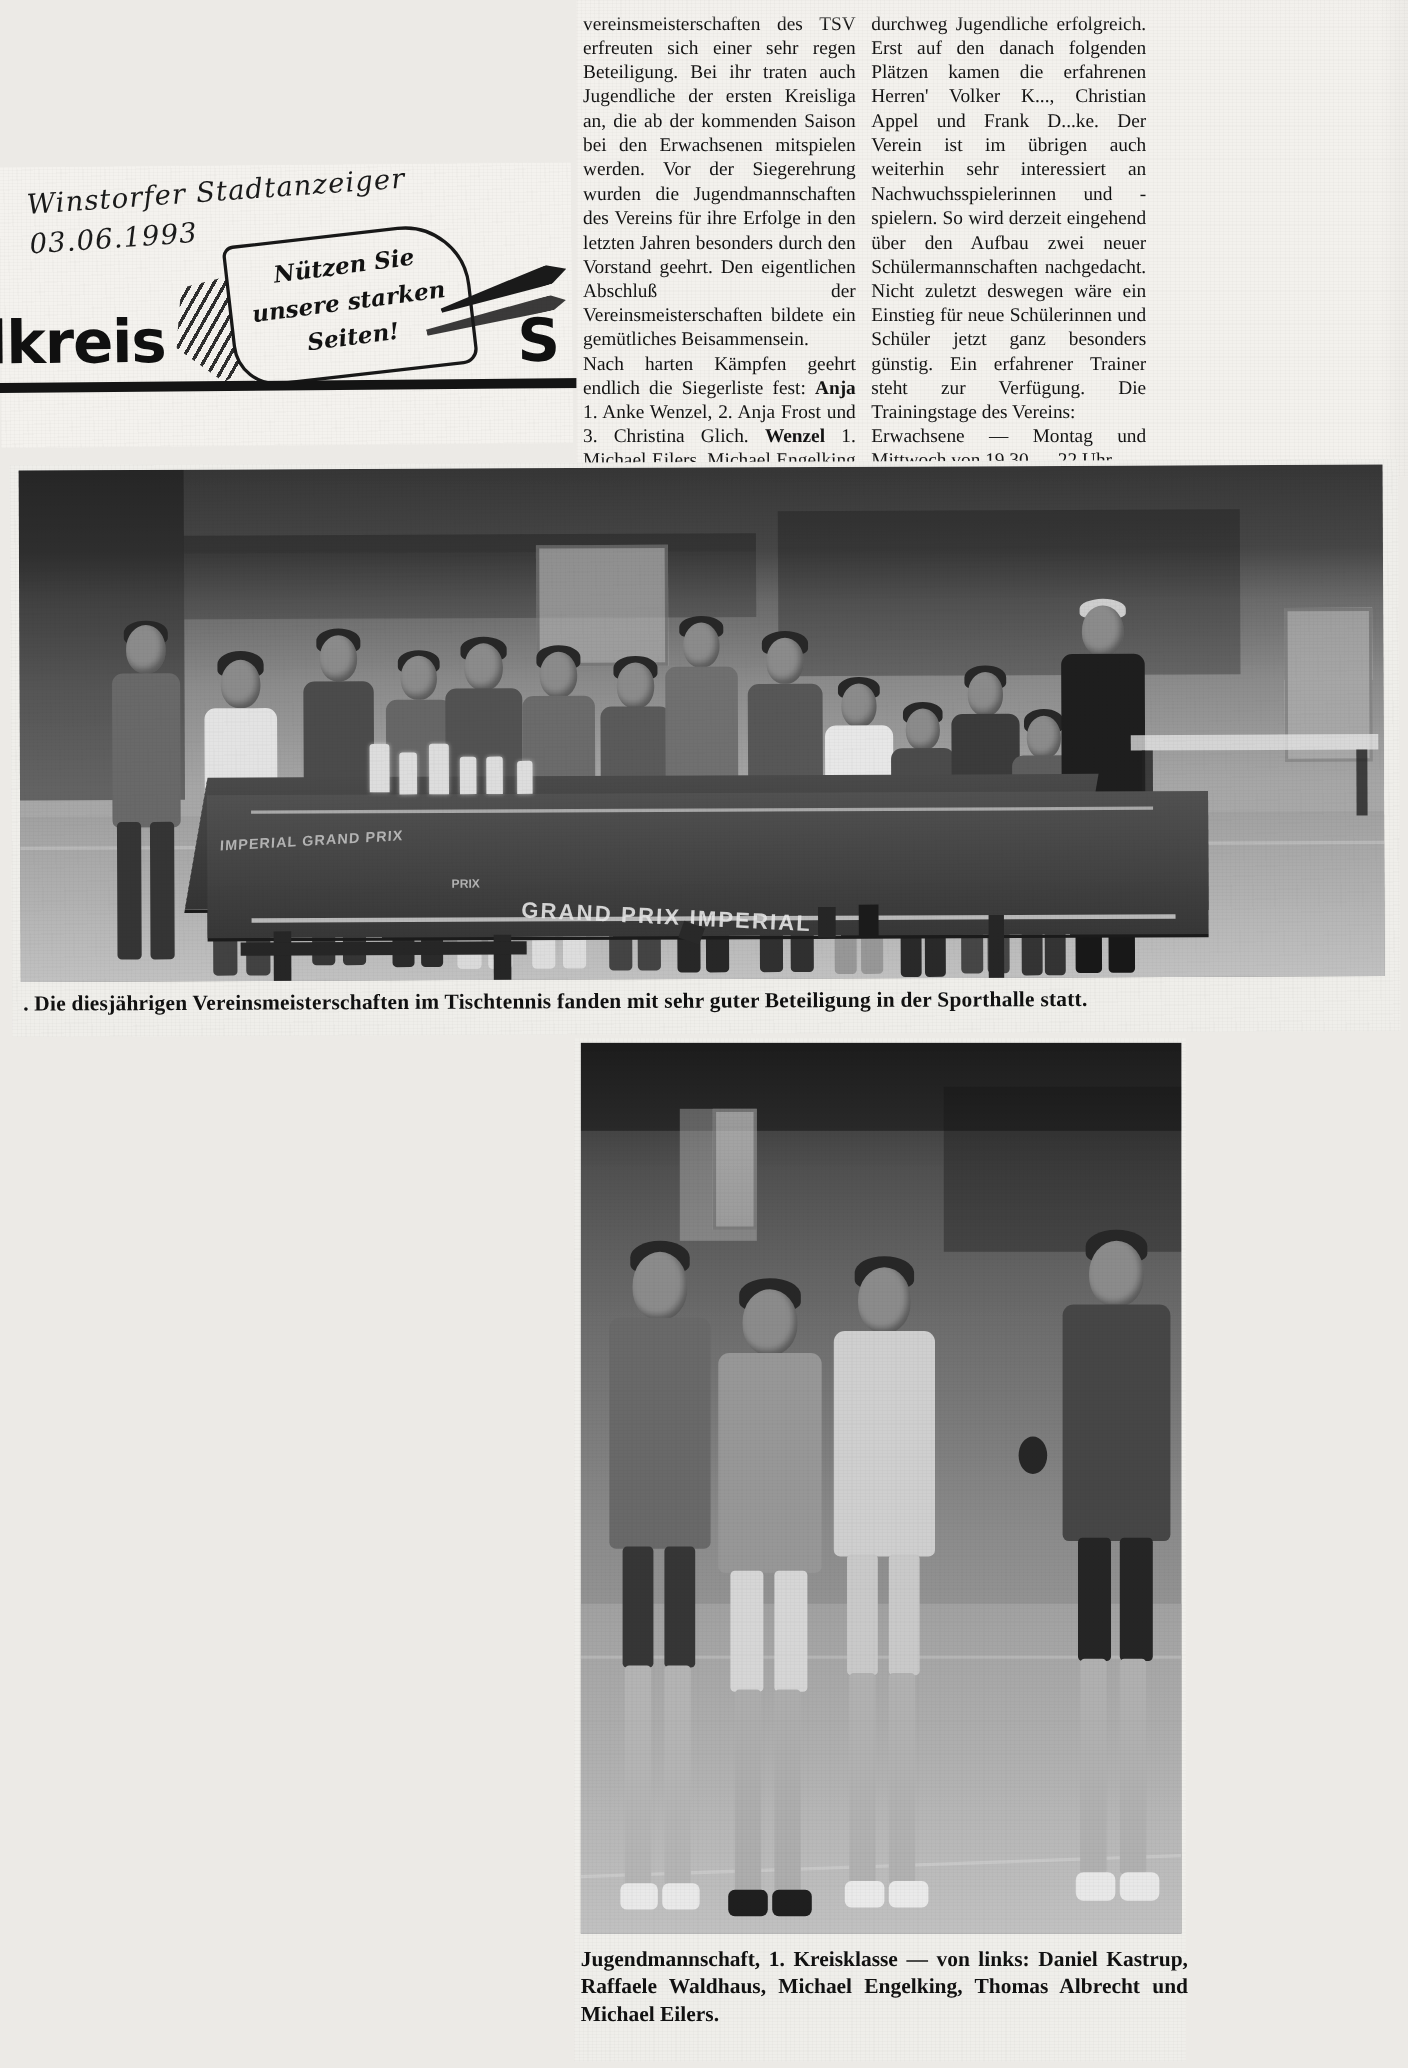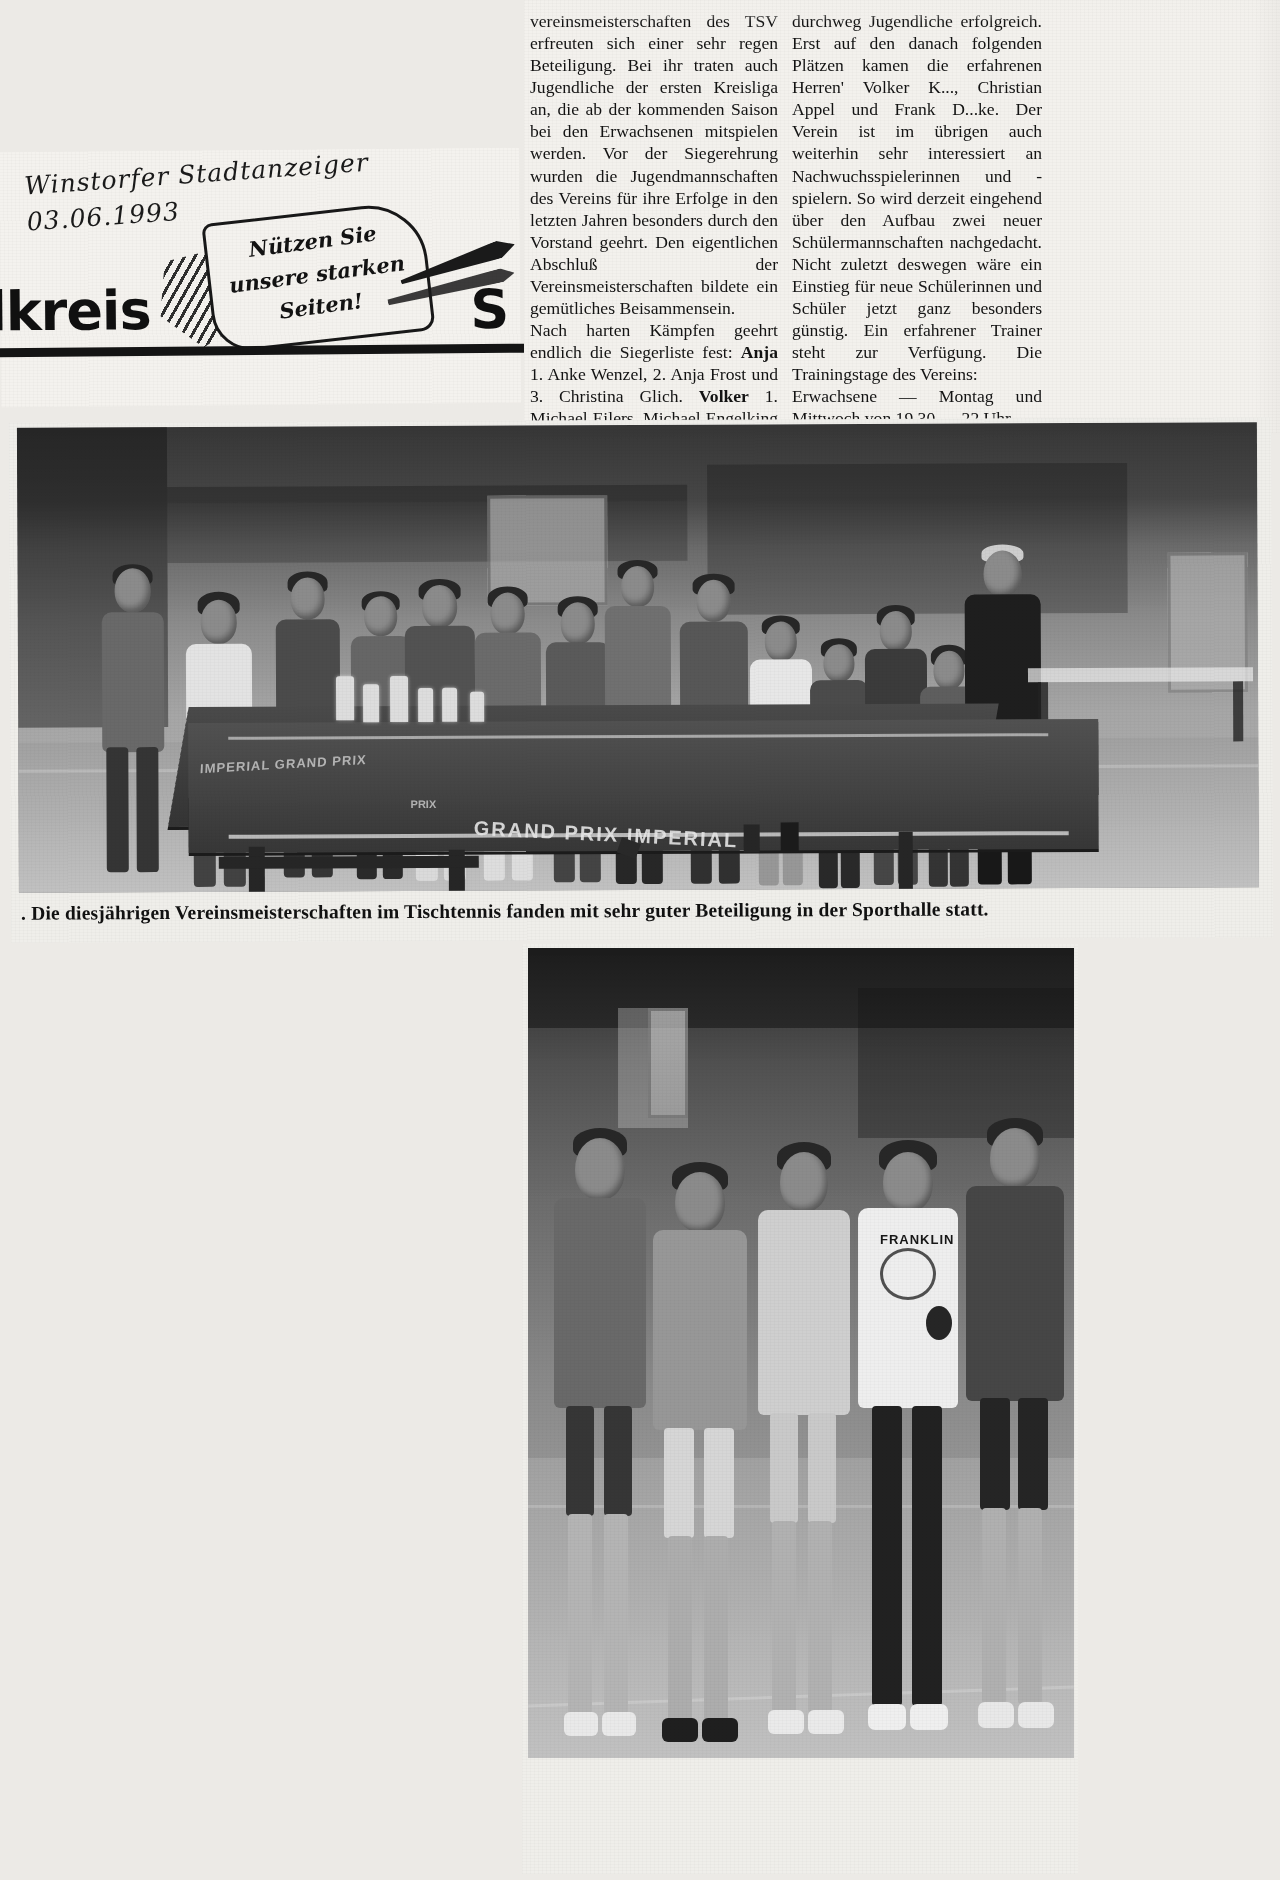--- a/index.html
+++ b/index.html
@@ -355,21 +355,21 @@
   <div class="grain"></div>
 </div>
 
 <div class="paper" id="columns">
   <div class="col" id="col1">
     <p>vereinsmeisterschaften des TSV erfreuten sich einer sehr regen Beteiligung. Bei ihr traten auch Jugendliche der ersten Kreisliga an, die ab der kommenden Saison bei den Erwachsenen mitspielen werden. Vor der Siegerehrung wurden die Jugendmannschaften des Vereins für ihre Erfolge in den letzten Jahren besonders durch den Vorstand geehrt. Den eigentlichen Abschluß der Vereinsmeisterschaften bildete ein gemütliches Beisammensein.</p>
     <p>
       <span>Nach harten Kämpfen geehrt endlich die Siegerliste fest:</span>
       <span class="b">Anja</span>
       <span>1. Anke Wenzel, 2. Anja Frost und 3. Christina Glich.</span>
-      <span class="b">Volker</span>
+      <span class="b">Wenzel</span>
       <span>1. Michael Eilers, Michael Engelking und 3. Thomas Albrecht.</span>
     </p>
   </div>
   <div class="col" id="col2">
     <p>durchweg Jugendliche erfolgreich. Erst auf den danach folgenden Plätzen kamen die erfahrenen Herren' Volker K..., Christian Appel und Frank D...ke. Der Verein ist im übrigen auch weiterhin sehr interessiert an Nachwuchsspielerinnen und -spielern. So wird derzeit eingehend über den Aufbau zwei neuer Schülermannschaften nachgedacht. Nicht zuletzt deswegen wäre ein Einstieg für neue Schülerinnen und Schüler jetzt ganz besonders günstig. Ein erfahrener Trainer steht zur Verfügung. Die Trainingstage des Vereins:</p>
     <p>Erwachsene — Montag und Mittwoch von 19.30 — 22 Uhr,</p>
     <p>Schüler und Jugendliche Montag von 18 — 20 Uhr.</p>
     <p class="foto">Foto:</p>
   </div>
   <div class="fadetop"></div>
@@ -579,41 +579,31 @@
       <div class="head" style="width:48px;height:60px;top:14px;"></div>
       <div class="torso" style="top:72px;width:92px;height:205px;background:#cfccc4;"></div>
       <div class="legL" style="left:16px;top:275px;width:28px;height:110px;background:#cac6bd;"></div>
       <div class="legR" style="left:54px;top:275px;width:28px;height:110px;background:#cac6bd;"></div>
       <div class="legL" style="left:18px;top:383px;width:24px;height:192px;background:#b4afa8;"></div>
       <div class="legR" style="left:54px;top:383px;width:24px;height:192px;background:#b4afa8;"></div>
       <div style="position:absolute;left:14px;top:572px;width:36px;height:24px;background:#e9e6df;border-radius:6px;"></div>
       <div style="position:absolute;left:54px;top:572px;width:36px;height:24px;background:#e9e6df;border-radius:6px;"></div>
     </div>
 
-    <div class="person" style="left:326px;width:108px;height:620px;">
-      <div class="hair" style="width:58px;height:32px;top:2px;"></div>
-      <div class="head" style="width:50px;height:60px;top:14px;"></div>
-      <div class="torso" style="top:70px;width:100px;height:200px;background:#eceae3;"></div>
-      <div style="position:absolute;left:26px;top:110px;width:50px;height:46px;border:3px solid #2e2c28;border-radius:50%;opacity:.8;"></div>
-      <div class="legL" style="left:18px;top:268px;width:30px;height:300px;background:#262421;"></div>
-      <div class="legR" style="left:58px;top:268px;width:30px;height:300px;background:#262421;"></div>
-      <div style="position:absolute;left:14px;top:566px;width:38px;height:26px;background:#eeebe4;border-radius:7px;"></div>
-      <div style="position:absolute;left:56px;top:566px;width:38px;height:26px;background:#eeebe4;border-radius:7px;"></div>
-      <div style="position:absolute;left:26px;top:94px;color:#1d1b18;font-family:'Liberation Sans',sans-serif;font-weight:bold;font-size:13px;letter-spacing:1px;">FRANKLIN</div>
-    </div>
 
     <div class="person" style="left:434px;width:106px;height:640px;">
       <div class="hair" style="width:56px;height:30px;top:0px;"></div>
       <div class="head" style="width:50px;height:60px;top:10px;"></div>
       <div class="torso" style="top:68px;width:98px;height:215px;background:#4a4845;"></div>
       <div class="legL" style="left:18px;top:280px;width:30px;height:112px;background:#2a2825;"></div>
       <div class="legR" style="left:56px;top:280px;width:30px;height:112px;background:#2a2825;"></div>
       <div class="legL" style="left:20px;top:390px;width:24px;height:196px;background:#b3aea7;"></div>
       <div class="legR" style="left:56px;top:390px;width:24px;height:196px;background:#b3aea7;"></div>
       <div style="position:absolute;left:16px;top:584px;width:36px;height:26px;background:#e7e4dd;border-radius:7px;"></div>
       <div style="position:absolute;left:56px;top:584px;width:36px;height:26px;background:#e7e4dd;border-radius:7px;"></div>
     </div>
 
     <div style="position:absolute;left:398px;top:358px;width:26px;height:34px;background:#2b2926;border-radius:50%;"></div>
   </div>
 
+  <div id="caption2">Jugendmannschaft, 1. Kreisklasse — von links: Daniel Kastrup, Raffaele Waldhaus, Michael Engelking, Thomas Albrecht und Michael Eilers.</div>
   <div class="grain"></div>
 </div>
 
 </body></html>

